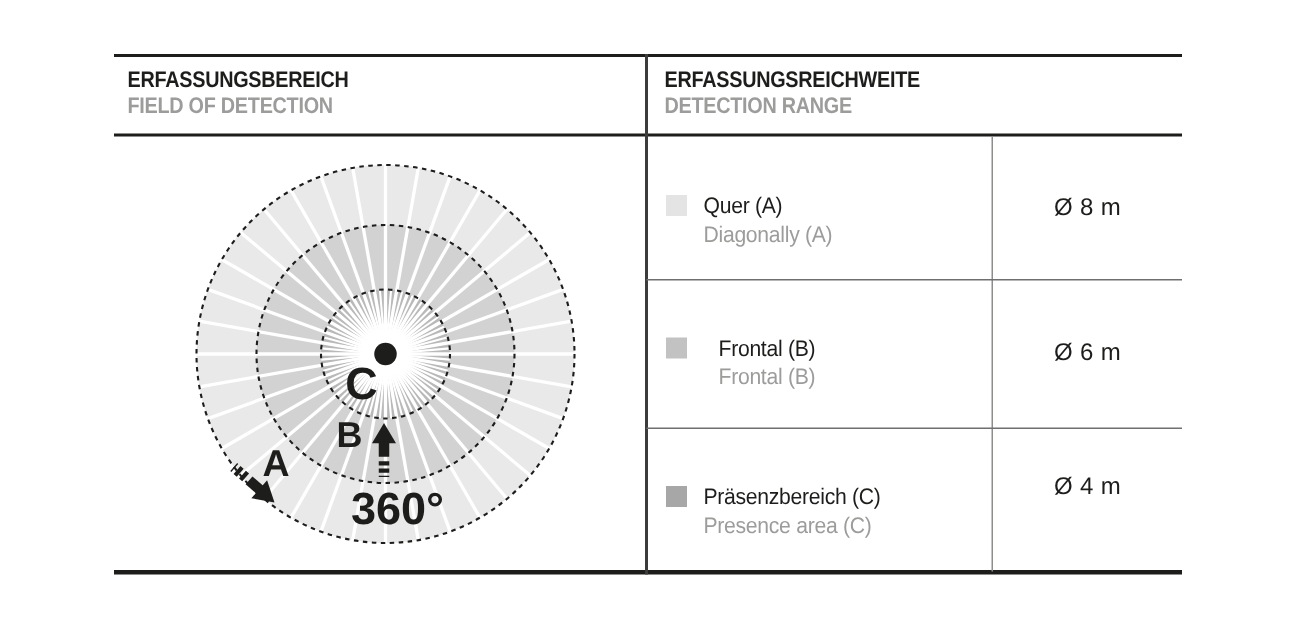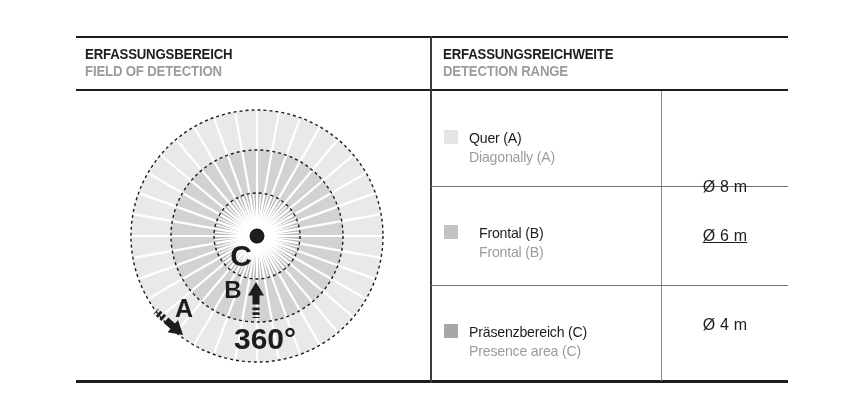--- a/index.html
+++ b/index.html
@@ -28,22 +28,22 @@
   .desc-row-0{top:91px;height:95px;}
   .desc-row-1{top:186px;height:99px;gap:10px;}
   .desc-row-2{top:285px;height:123px;}
   .swatch{width:14px;height:14px;margin:2px 11px 0 0;flex:none;background:#ccc;}
   .lbl{line-height:19px;white-space:nowrap;transform:scaleX(.94);transform-origin:0 0;}
   .lbl .de{font-size:15px;color:#1d1d1b;letter-spacing:-.2px;}
   .lbl .en{font-size:15px;color:#9c9c9b;letter-spacing:-.2px;}
 
   .val-cell{position:absolute;left:662px;width:126px;display:flex;align-items:center;
     justify-content:center;font-size:16px;color:#1d1d1b;letter-spacing:.2px;}
-  .val-0{top:91px;height:95px;margin-top:48px;}
-  .val-1{top:186px;height:99px;text-decoration:underline;}
+  .val-0{top:91px;height:95px;}
+  .val-1{top:186px;height:99px;}
   .val-2{top:285px;height:80px;}
 
   .diagram-svg{position:absolute;left:122px;top:101px;width:270px;height:270px;}
 </style>
 </head>
 <body>
 
 <div class="canvas">
 
   <div class="rule rule-top"></div>

